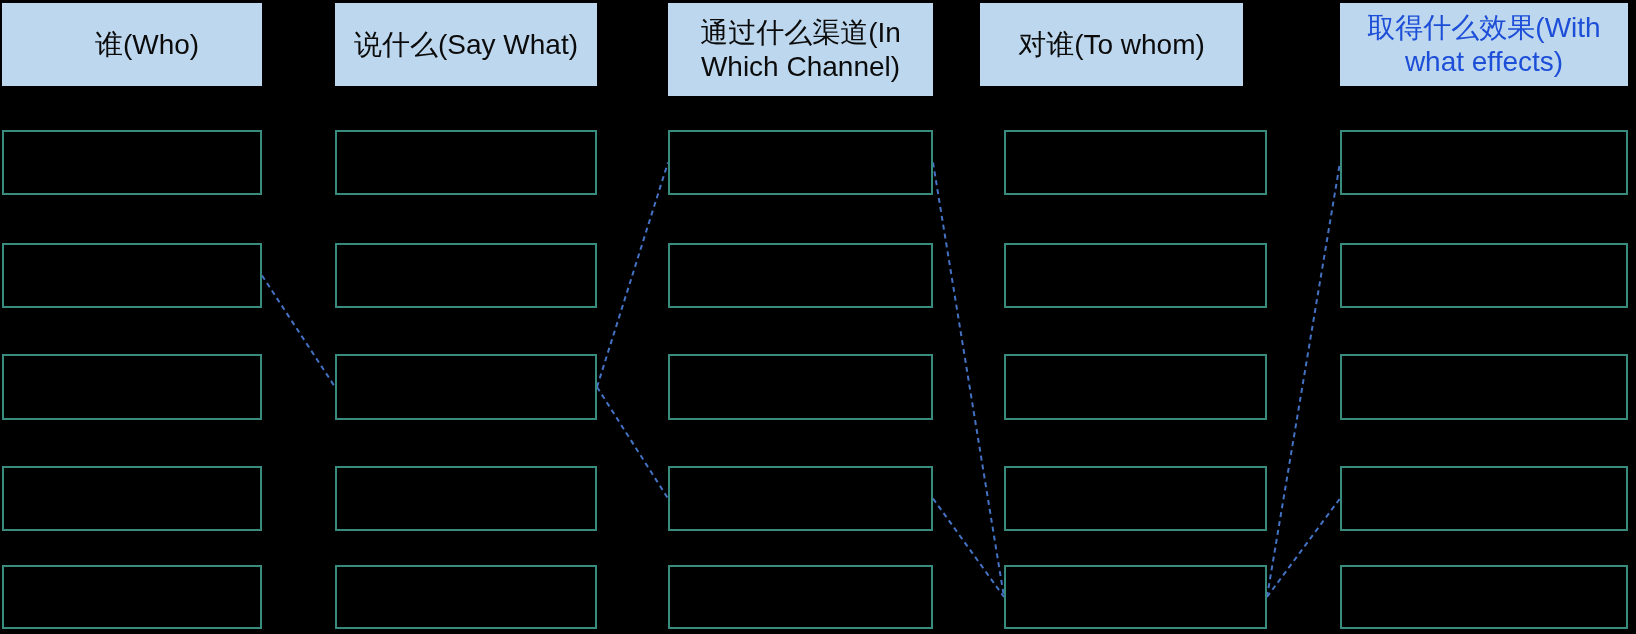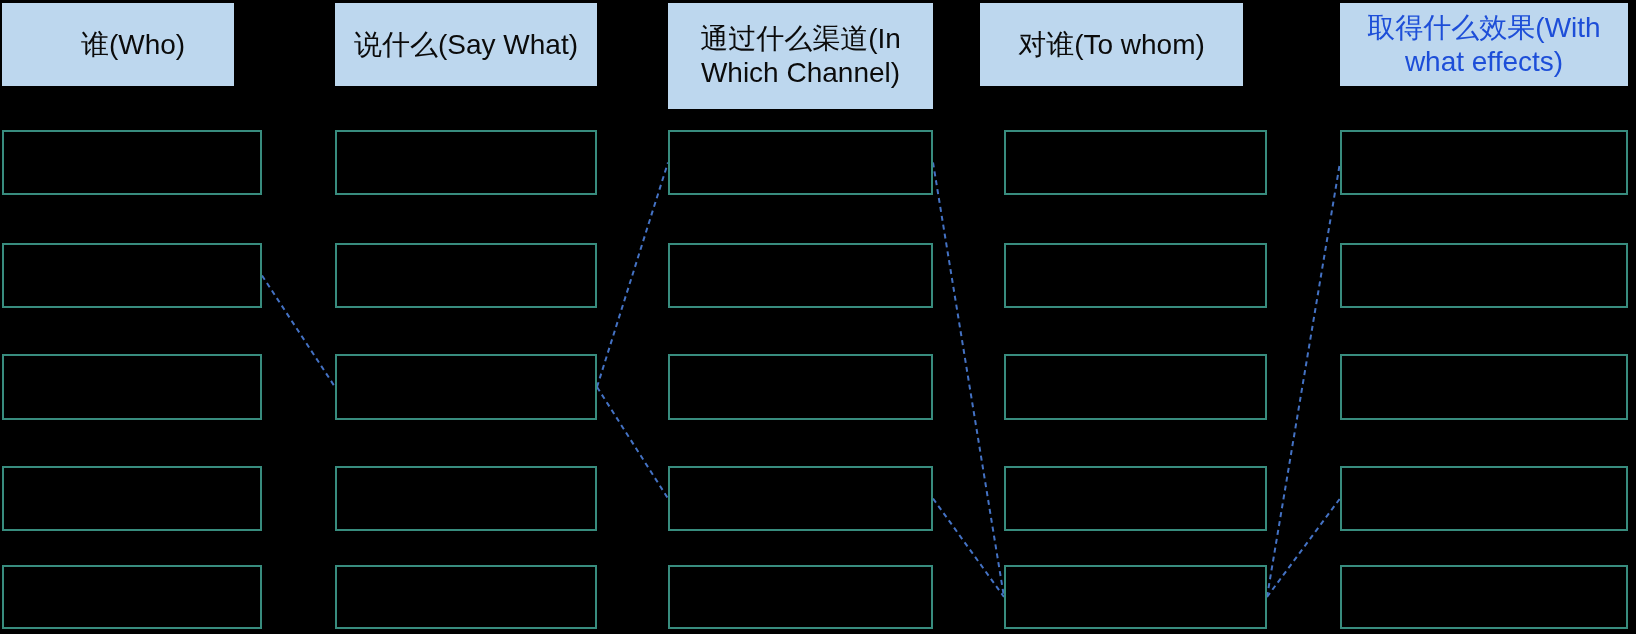--- a/index.html
+++ b/index.html
@@ -50,33 +50,33 @@
 <div class="canvas">
   <svg class="connectors-layer" viewBox="0 0 1636 634" xmlns="http://www.w3.org/2000/svg">
       <line x1="262" y1="275.5" x2="335" y2="387" stroke="#4472C4" stroke-width="2" stroke-dasharray="5 4"></line>
       <line x1="597" y1="387" x2="668" y2="162.5" stroke="#4472C4" stroke-width="2" stroke-dasharray="5 4"></line>
       <line x1="597" y1="387" x2="668" y2="498.5" stroke="#4472C4" stroke-width="2" stroke-dasharray="5 4"></line>
       <line x1="933" y1="162.5" x2="1004" y2="597" stroke="#4472C4" stroke-width="2" stroke-dasharray="5 4"></line>
       <line x1="933" y1="498.5" x2="1004" y2="597" stroke="#4472C4" stroke-width="2" stroke-dasharray="5 4"></line>
       <line x1="1267" y1="597" x2="1340" y2="162.5" stroke="#4472C4" stroke-width="2" stroke-dasharray="5 4"></line>
       <line x1="1267" y1="597" x2="1340" y2="498.5" stroke="#4472C4" stroke-width="2" stroke-dasharray="5 4"></line>
     </svg>
-<div class="col-header" style="left: 2px; top: 3px; width: 232px; height: 83px; background: rgb(189, 215, 238); color: rgb(11, 11, 11); padding-left: 36px;">谁(Who)</div>
+<div class="col-header" style="left: 2px; top: 3px; width: 260px; height: 83px; background: rgb(189, 215, 238); color: rgb(11, 11, 11); padding-left: 36px;">谁(Who)</div>
     <div class="cell" style="left: 2px; top: 130px; width: 260px; height: 65px; border-color: rgb(56, 140, 126);"></div>
     <div class="cell" style="left: 2px; top: 243px; width: 260px; height: 65px; border-color: rgb(56, 140, 126);"></div>
     <div class="cell" style="left: 2px; top: 354px; width: 260px; height: 66px; border-color: rgb(56, 140, 126);"></div>
     <div class="cell" style="left: 2px; top: 466px; width: 260px; height: 65px; border-color: rgb(56, 140, 126);"></div>
     <div class="cell" style="left: 2px; top: 565px; width: 260px; height: 64px; border-color: rgb(56, 140, 126);"></div>
     <div class="col-header" style="left: 335px; top: 3px; width: 262px; height: 83px; background: rgb(189, 215, 238); color: rgb(11, 11, 11);">说什么(Say What)</div>
     <div class="cell" style="left: 335px; top: 130px; width: 262px; height: 65px; border-color: rgb(56, 140, 126);"></div>
     <div class="cell" style="left: 335px; top: 243px; width: 262px; height: 65px; border-color: rgb(56, 140, 126);"></div>
     <div class="cell" style="left: 335px; top: 354px; width: 262px; height: 66px; border-color: rgb(56, 140, 126);"></div>
     <div class="cell" style="left: 335px; top: 466px; width: 262px; height: 65px; border-color: rgb(56, 140, 126);"></div>
     <div class="cell" style="left: 335px; top: 565px; width: 262px; height: 64px; border-color: rgb(56, 140, 126);"></div>
-    <div class="col-header" style="left: 668px; top: 3px; width: 265px; height: 106px; background: rgb(189, 215, 238); color: rgb(11, 11, 11);">通过什么渠道(In Which Channel)</div>
+    <div class="col-header" style="left: 668px; top: 3px; width: 265px; height: 93px; background: rgb(189, 215, 238); color: rgb(11, 11, 11);">通过什么渠道(In Which Channel)</div>
     <div class="cell" style="left: 668px; top: 130px; width: 265px; height: 65px; border-color: rgb(56, 140, 126);"></div>
     <div class="cell" style="left: 668px; top: 243px; width: 265px; height: 65px; border-color: rgb(56, 140, 126);"></div>
     <div class="cell" style="left: 668px; top: 354px; width: 265px; height: 66px; border-color: rgb(56, 140, 126);"></div>
     <div class="cell" style="left: 668px; top: 466px; width: 265px; height: 65px; border-color: rgb(56, 140, 126);"></div>
     <div class="cell" style="left: 668px; top: 565px; width: 265px; height: 64px; border-color: rgb(56, 140, 126);"></div>
     <div class="col-header" style="left: 980px; top: 3px; width: 263px; height: 83px; background: rgb(189, 215, 238); color: rgb(11, 11, 11);">对谁(To whom)</div>
     <div class="cell" style="left: 1004px; top: 130px; width: 263px; height: 65px; border-color: rgb(56, 140, 126);"></div>
     <div class="cell" style="left: 1004px; top: 243px; width: 263px; height: 65px; border-color: rgb(56, 140, 126);"></div>
     <div class="cell" style="left: 1004px; top: 354px; width: 263px; height: 66px; border-color: rgb(56, 140, 126);"></div>
     <div class="cell" style="left: 1004px; top: 466px; width: 263px; height: 65px; border-color: rgb(56, 140, 126);"></div>

